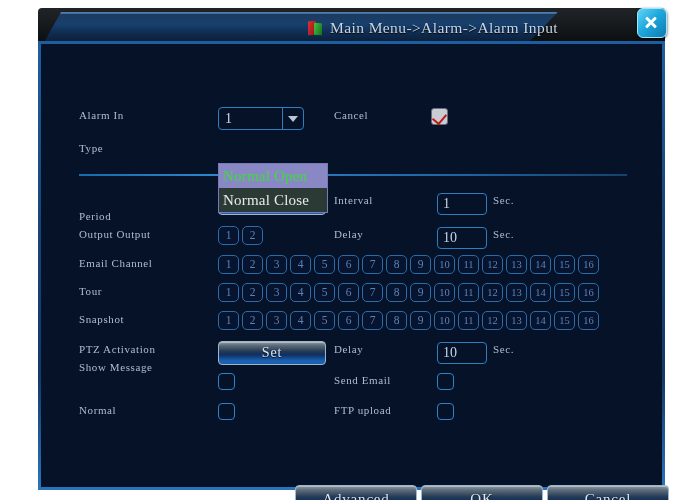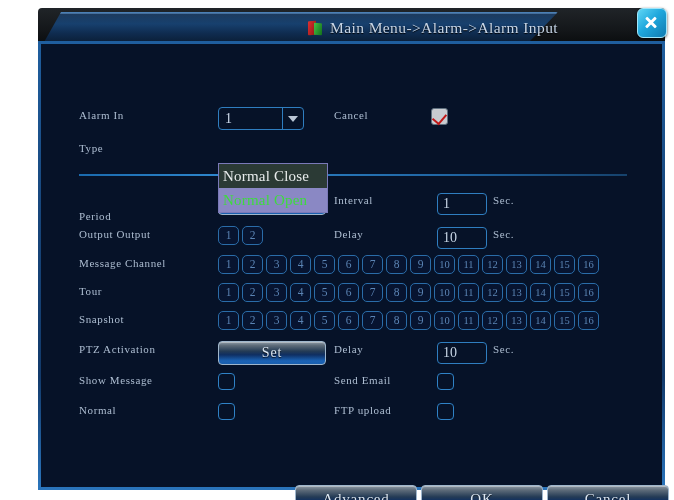--- a/index.html
+++ b/index.html
@@ -352,21 +352,21 @@
 
     <div class="lbl" style="left:38px; top:184px;">Output Output</div>
     <div id="alarm-output-boxes">
           <div class="chbox" style="left: 177px; top: 182px;">1</div>
           <div class="chbox" style="left: 201px; top: 182px;">2</div>
         </div>
     <div class="lbl" style="left:293px; top:184px;">Delay</div>
     <input class="tin" style="left: 396px; top: 183px; width: 50px;" value="10">
     <div class="lbl" style="left:452px; top:184px;">Sec.</div>
 
-    <div class="lbl" style="left:38px; top:213px;">Message Channel</div>
+    <div class="lbl" style="left:38px; top:213px;">Email Channel</div>
     <div id="record-channel-boxes">
           <div class="chbox" style="left: 177px; top: 211px;">1</div>
           <div class="chbox" style="left: 201px; top: 211px;">2</div>
           <div class="chbox" style="left: 225px; top: 211px;">3</div>
           <div class="chbox" style="left: 249px; top: 211px;">4</div>
           <div class="chbox" style="left: 273px; top: 211px;">5</div>
           <div class="chbox" style="left: 297px; top: 211px;">6</div>
           <div class="chbox" style="left: 321px; top: 211px;">7</div>
           <div class="chbox" style="left: 345px; top: 211px;">8</div>
           <div class="chbox" style="left: 369px; top: 211px;">9</div>
@@ -418,34 +418,34 @@
           <div class="chbox wide" style="left: 513px; top: 267px;">15</div>
           <div class="chbox wide" style="left: 537px; top: 267px;">16</div>
         </div>
 
     <div class="lbl" style="left:38px; top:299px;">PTZ Activation</div>
     <div class="btn" id="btn-set">Set</div>
     <div class="lbl" style="left:293px; top:299px;">Delay</div>
     <input class="tin" style="left: 396px; top: 298px; width: 50px;" value="10">
     <div class="lbl" style="left:452px; top:299px;">Sec.</div>
 
-    <div class="lbl" style="left:38px; top:330px;">Show Message</div>
+    <div class="lbl" style="left:38px; top:317px;">Show Message</div>
     <div class="cb" style="left:177px; top:329px;"></div>
     <div class="lbl" style="left:293px; top:330px;">Send Email</div>
     <div class="cb" style="left:396px; top:329px;"></div>
 
     <div class="lbl" style="left:38px; top:360px;">Normal</div>
     <div class="cb" style="left:177px; top:359px;"></div>
     <div class="lbl" style="left:293px; top:360px;">FTP upload</div>
     <div class="cb" style="left:396px; top:359px;"></div>
 
     <div class="btn btn-bottom" style="left:254px;">Advanced</div>
     <div class="btn btn-bottom" style="left:380px;">OK</div>
     <div class="btn btn-bottom" style="left:506px;">Cancel</div>
 
     <div id="dropdown">
+          <div class="opt selected">Normal Open</div>
           <div class="opt normal">Normal Close</div>
-          <div class="opt selected">Normal Open</div>
         </div>
 
   </div>
   </div>
 </div>
 
 </body></html>

